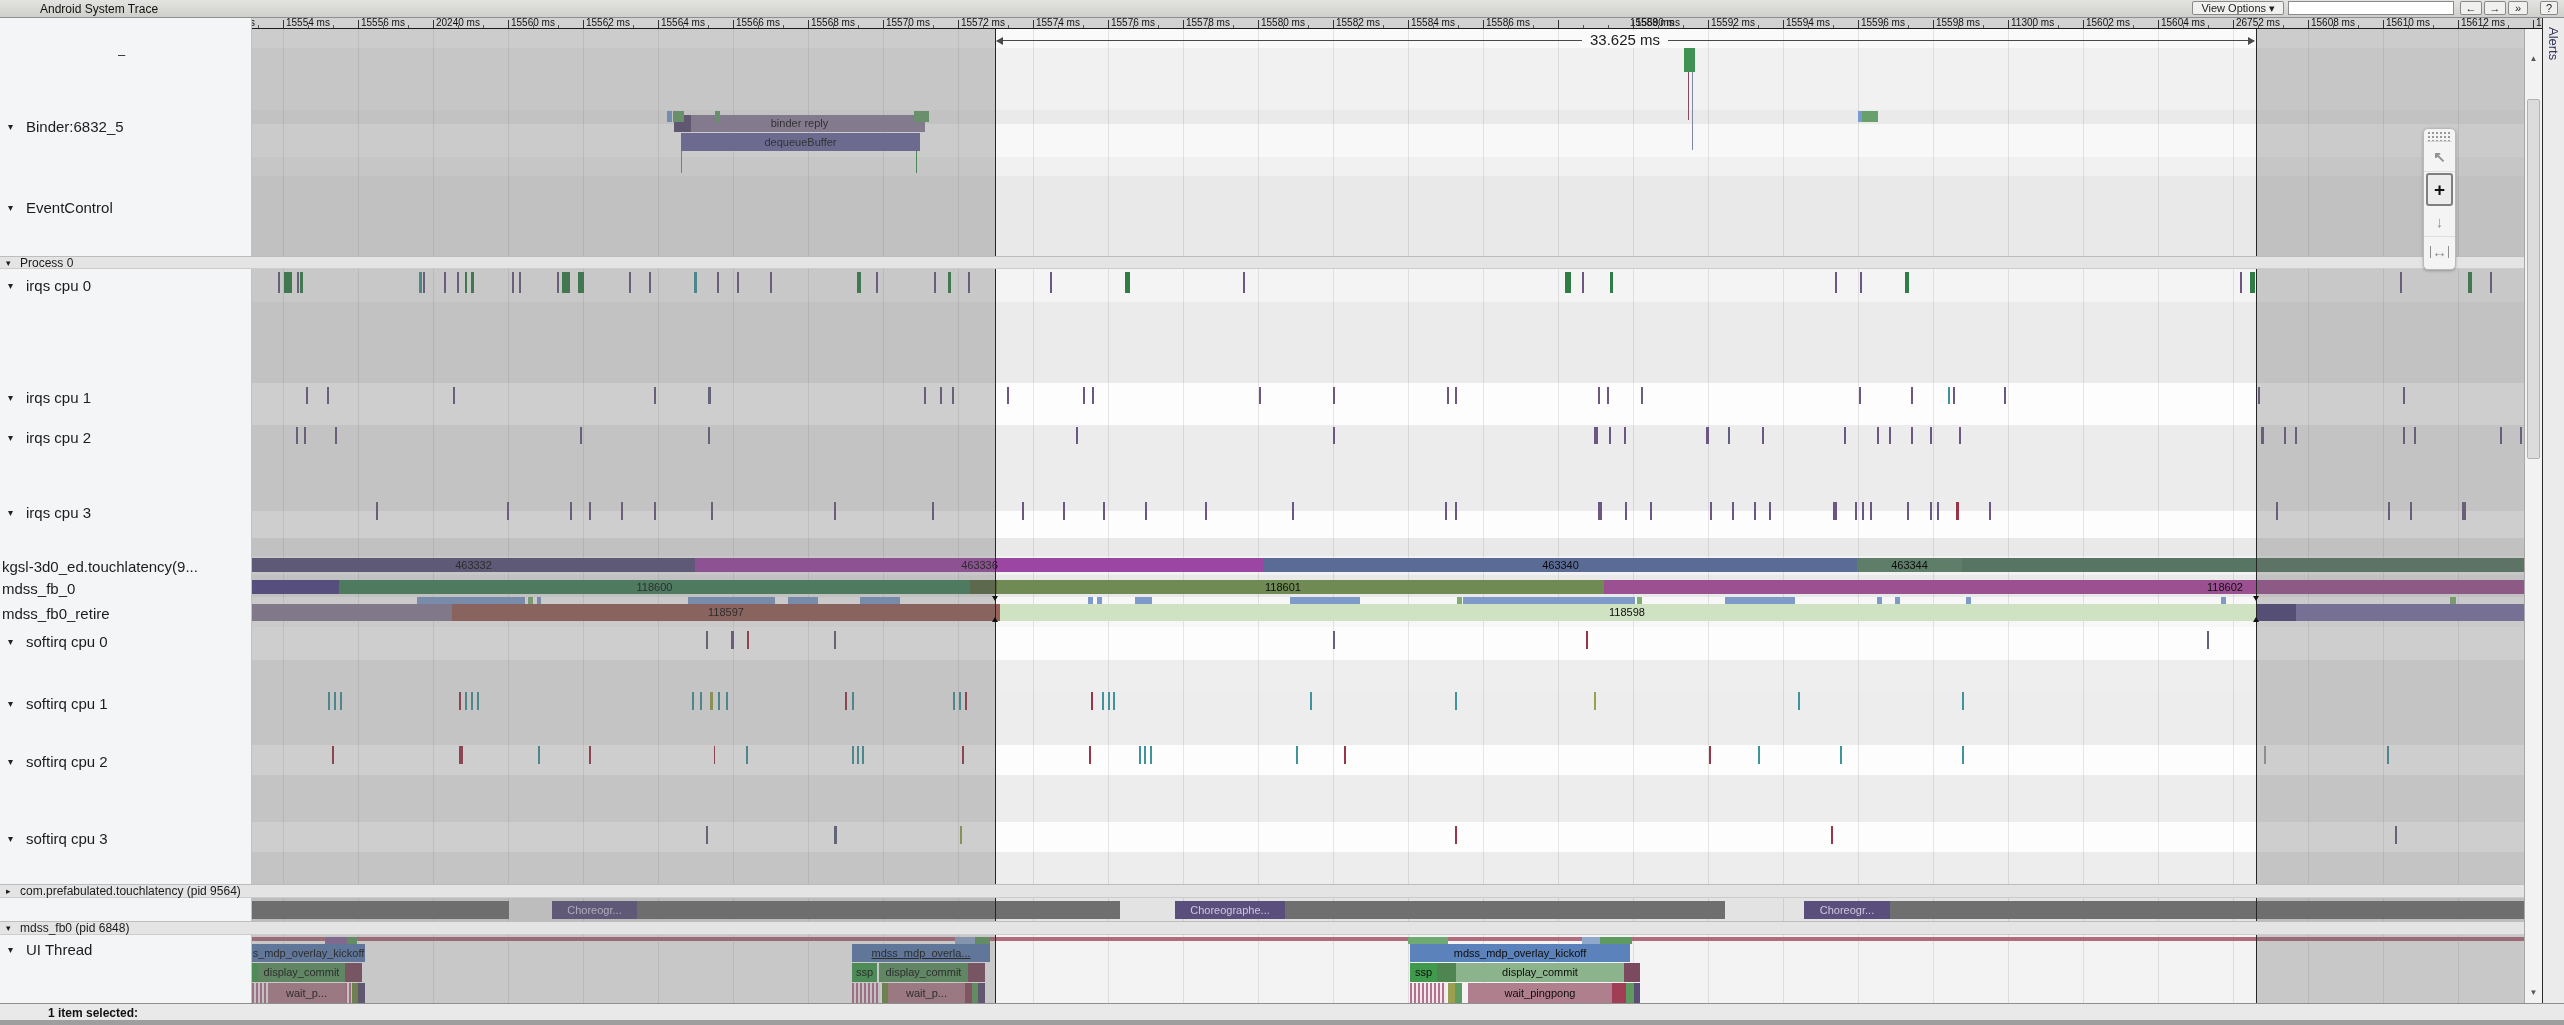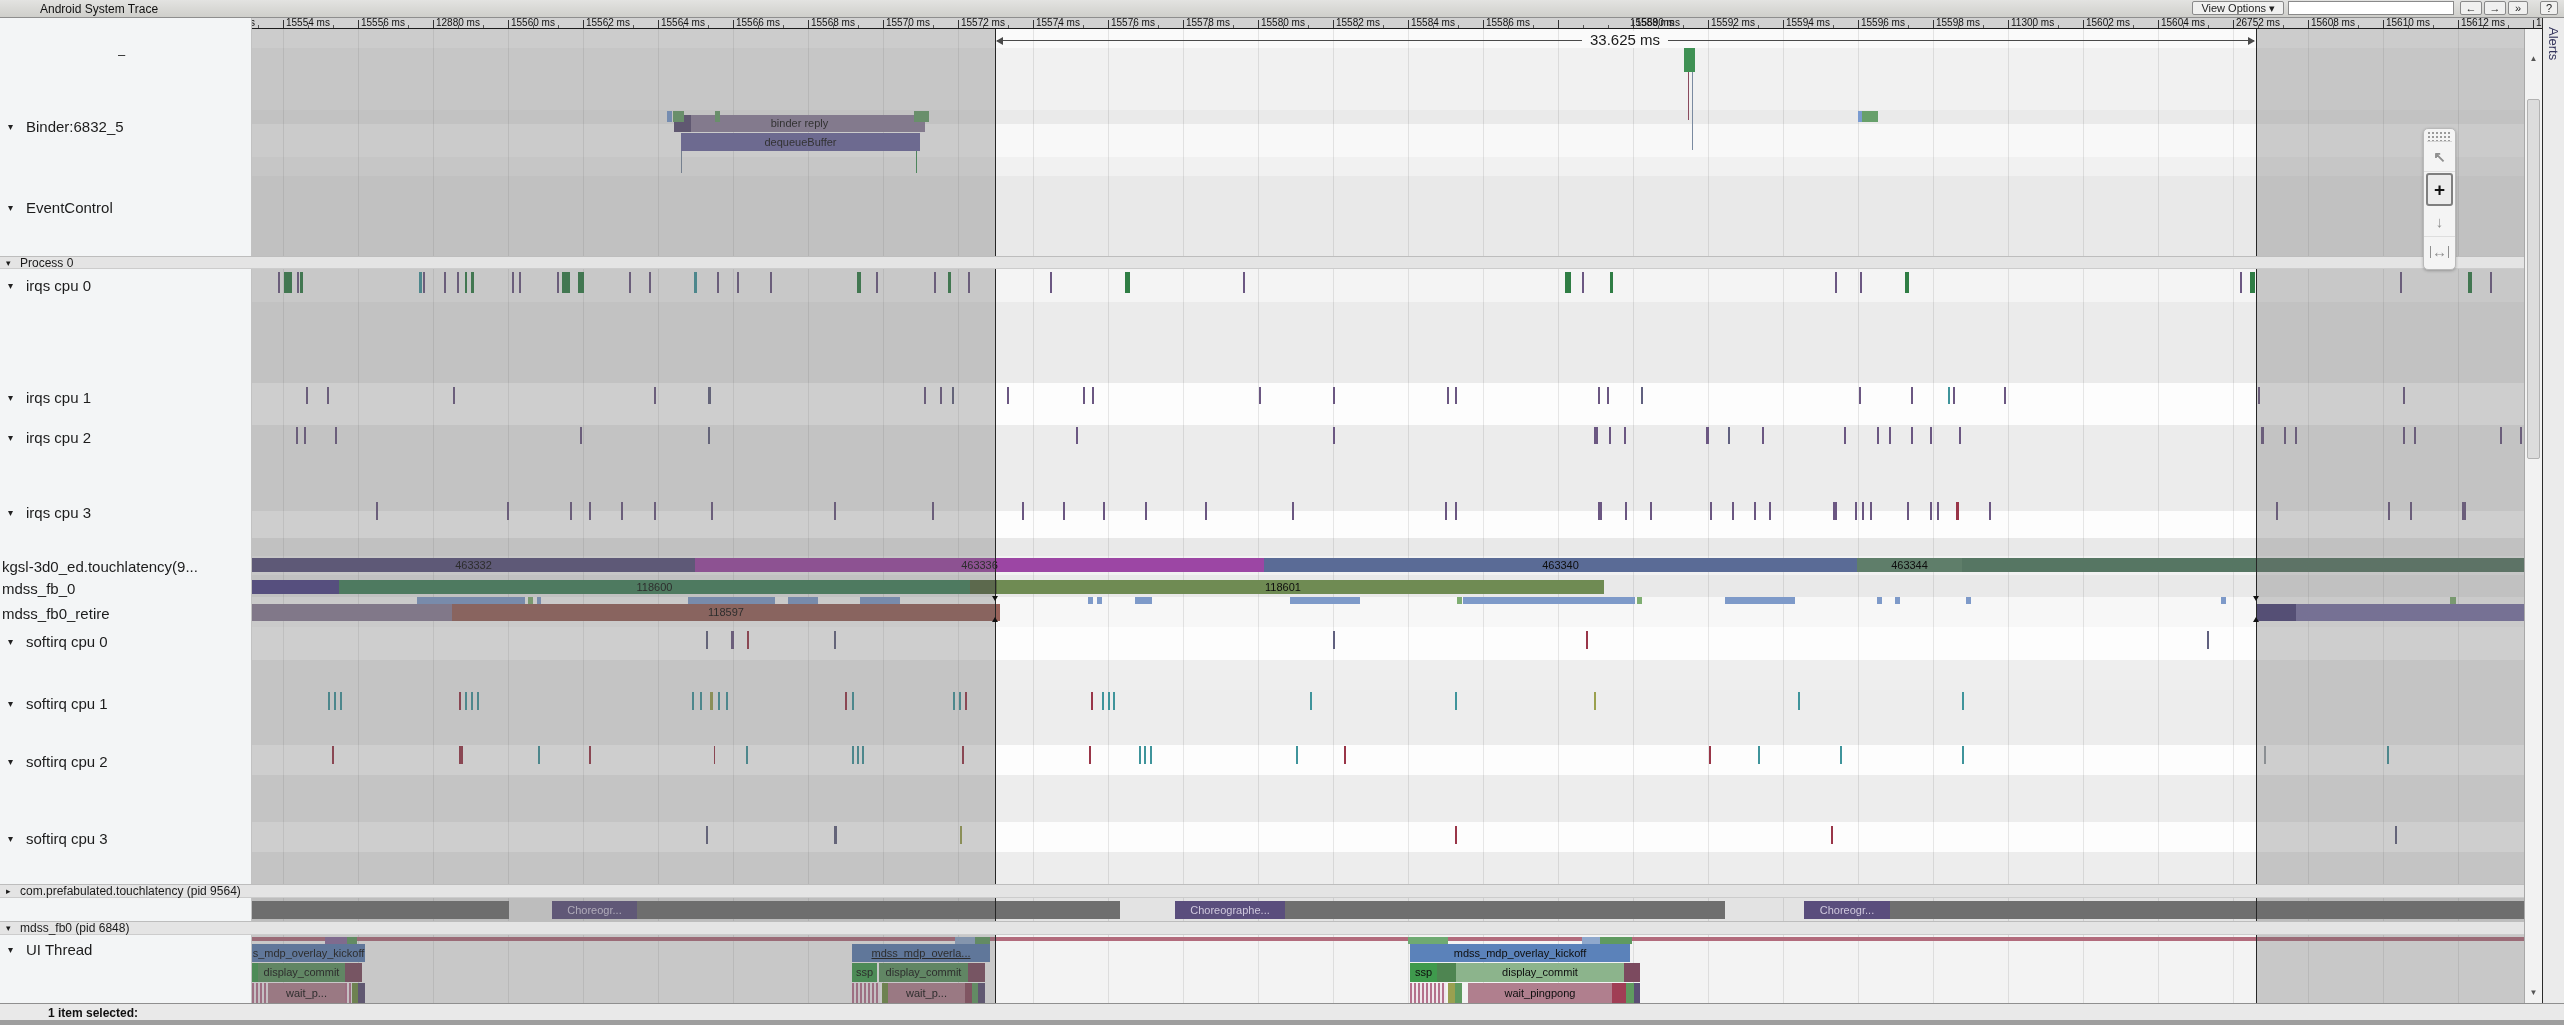--- a/index.html
+++ b/index.html
@@ -76,21 +76,21 @@
       <div class="rtick-minor" style="left: 6px;"></div>
       <div class="rtick" style="left: 31px;"></div>
       <div class="rlabel" style="left: 34px;">15554 ms</div>
       <div class="rtick-minor" style="left: 56px;"></div>
       <div class="rtick-minor" style="left: 81px;"></div>
       <div class="rtick" style="left: 106px;"></div>
       <div class="rlabel" style="left: 109px;">15556 ms</div>
       <div class="rtick-minor" style="left: 131px;"></div>
       <div class="rtick-minor" style="left: 156px;"></div>
       <div class="rtick" style="left: 181px;"></div>
-      <div class="rlabel" style="left: 184px;">12880 ms</div>
+      <div class="rlabel" style="left: 184px;">20240 ms</div>
       <div class="rtick-minor" style="left: 206px;"></div>
       <div class="rtick-minor" style="left: 231px;"></div>
       <div class="rtick" style="left: 256px;"></div>
       <div class="rlabel" style="left: 259px;">15560 ms</div>
       <div class="rtick-minor" style="left: 281px;"></div>
       <div class="rtick-minor" style="left: 306px;"></div>
       <div class="rtick" style="left: 331px;"></div>
       <div class="rlabel" style="left: 334px;">15562 ms</div>
       <div class="rtick-minor" style="left: 356px;"></div>
       <div class="rtick-minor" style="left: 381px;"></div>
@@ -308,20 +308,23 @@
     </div>
     <div class="slice" style="left: 1962px; top: 558px; width: 562px; height: 14px; background: rgb(86, 118, 99);"></div>
     <div class="slice" style="left: 252px; top: 580px; width: 87px; height: 14px; background: rgb(76, 66, 134);"></div>
     <div class="slice" style="left: 339px; top: 580px; width: 631px; height: 14px; background: rgb(64, 128, 90);">
       <span style="color: rgb(14, 14, 14);">118600</span>
     </div>
     <div class="slice" style="left: 970px; top: 580px; width: 27px; height: 14px; background: rgb(85, 104, 62);"></div>
     <div class="slice" style="left: 997px; top: 580px; width: 607px; height: 14px; background: rgb(111, 139, 83);">
       <span style="color: rgb(14, 14, 14); position: absolute; left: 286px; transform: translateX(-50%);">118601</span>
     </div>
+    <div class="slice" style="left: 1604px; top: 580px; width: 920px; height: 14px; background: rgb(155, 81, 145);">
+      <span style="color: rgb(14, 14, 14); position: absolute; left: 621px; transform: translateX(-50%);">118602</span>
+    </div>
     <div class="slice" style="left: 417px; top: 597px; width: 108px; height: 7px; background: rgb(126, 154, 201);"></div>
     <div class="slice" style="left: 528px; top: 597px; width: 5px; height: 7px; background: rgb(127, 174, 114);"></div>
     <div class="slice" style="left: 537px; top: 597px; width: 4px; height: 7px; background: rgb(126, 154, 201);"></div>
     <div class="slice" style="left: 688px; top: 597px; width: 87px; height: 7px; background: rgb(126, 154, 201);"></div>
     <div class="slice" style="left: 788px; top: 597px; width: 30px; height: 7px; background: rgb(126, 154, 201);"></div>
     <div class="slice" style="left: 860px; top: 597px; width: 40px; height: 7px; background: rgb(126, 154, 201);"></div>
     <div class="slice" style="left: 1088px; top: 597px; width: 5px; height: 7px; background: rgb(126, 154, 201);"></div>
     <div class="slice" style="left: 1097px; top: 597px; width: 5px; height: 7px; background: rgb(126, 154, 201);"></div>
     <div class="slice" style="left: 1135px; top: 597px; width: 17px; height: 7px; background: rgb(126, 154, 201);"></div>
     <div class="slice" style="left: 1290px; top: 597px; width: 70px; height: 7px; background: rgb(126, 154, 201);"></div>
@@ -330,20 +333,23 @@
     <div class="slice" style="left: 1637px; top: 597px; width: 5px; height: 7px; background: rgb(127, 174, 114);"></div>
     <div class="slice" style="left: 1725px; top: 597px; width: 70px; height: 7px; background: rgb(126, 154, 201);"></div>
     <div class="slice" style="left: 1877px; top: 597px; width: 5px; height: 7px; background: rgb(126, 154, 201);"></div>
     <div class="slice" style="left: 1895px; top: 597px; width: 5px; height: 7px; background: rgb(126, 154, 201);"></div>
     <div class="slice" style="left: 1966px; top: 597px; width: 5px; height: 7px; background: rgb(126, 154, 201);"></div>
     <div class="slice" style="left: 2221px; top: 597px; width: 5px; height: 7px; background: rgb(126, 154, 201);"></div>
     <div class="slice" style="left: 2450px; top: 597px; width: 6px; height: 7px; background: rgb(127, 174, 114);"></div>
     <div class="slice" style="left: 252px; top: 604px; width: 200px; height: 17px; background: rgb(139, 126, 151);"></div>
     <div class="slice" style="left: 452px; top: 604px; width: 548px; height: 17px; background: rgb(151, 97, 89);">
       <span style="color: rgb(14, 14, 14);">118597</span>
+    </div>
+    <div class="slice" style="left: 1000px; top: 604px; width: 1256px; height: 17px; background: rgb(207, 226, 194);">
+      <span style="color: rgb(14, 14, 14); position: absolute; left: 627px; transform: translateX(-50%);">118598</span>
     </div>
     <div class="slice" style="left: 2256px; top: 604px; width: 40px; height: 17px; background: rgb(75, 65, 121);"></div>
     <div class="slice" style="left: 2296px; top: 604px; width: 228px; height: 17px; background: rgb(123, 116, 167);"></div>
     <div class="slice" style="left: 252px; top: 901px; width: 257px; height: 18px; background: rgb(111, 111, 111);"></div>
     <div class="slice" style="left: 552px; top: 901px; width: 85px; height: 18px; background: rgb(90, 78, 125);">
       <span style="color: rgb(207, 200, 221);">Choreogr...</span>
     </div>
     <div class="slice" style="left: 637px; top: 901px; width: 483px; height: 18px; background: rgb(111, 111, 111);"></div>
     <div class="slice" style="left: 1175px; top: 901px; width: 110px; height: 18px; background: rgb(90, 78, 125);">
       <span style="color: rgb(207, 200, 221);">Choreographe...</span>

